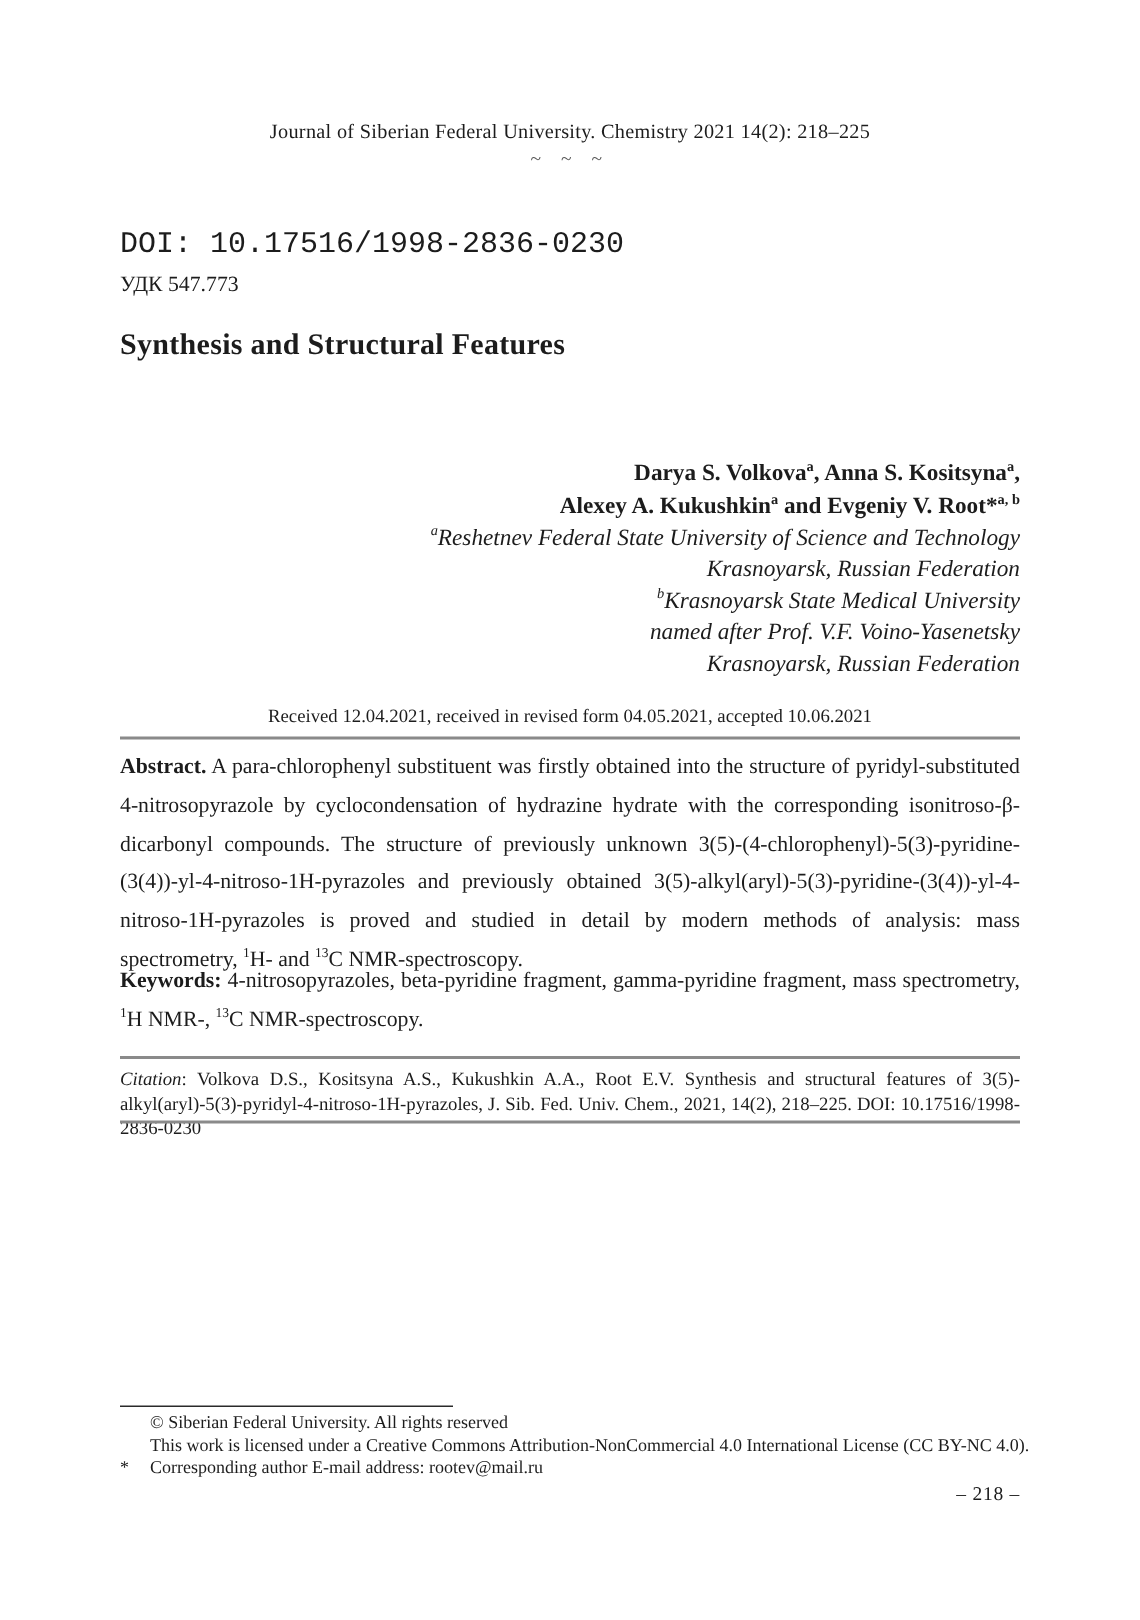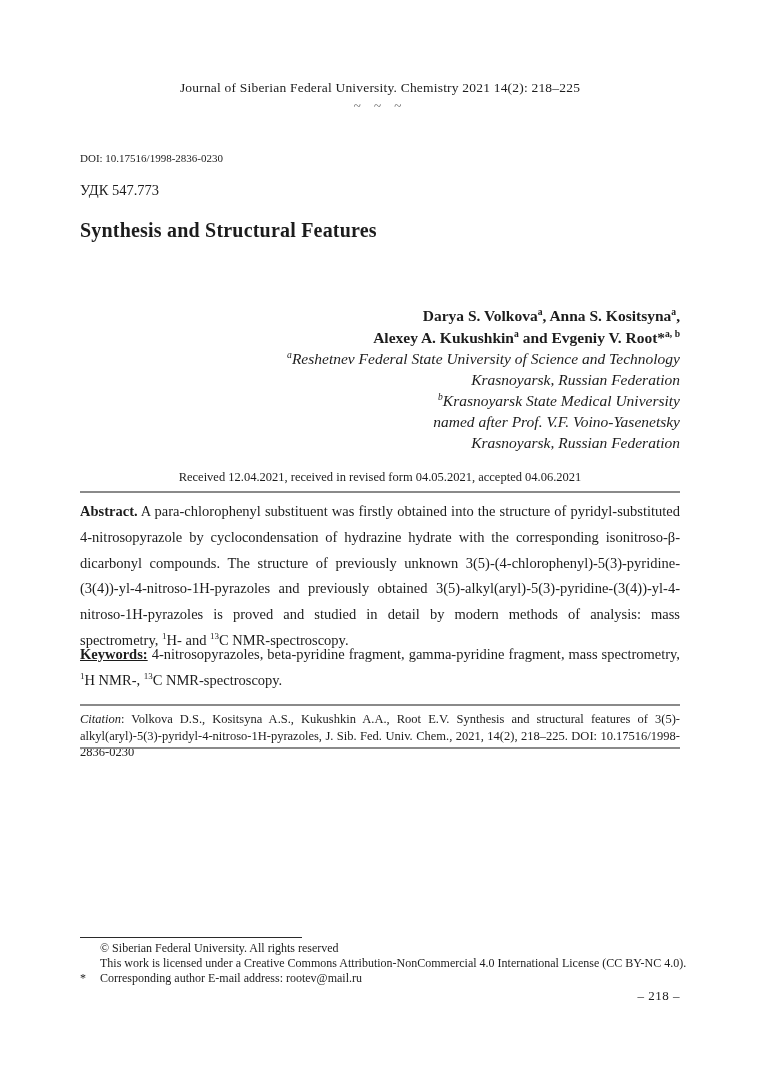--- a/index.html
+++ b/index.html
@@ -14,21 +14,21 @@
   .page { position: relative; width: 760px; height: 1080px; background: #ffffff; }
 
   .journal-line {
     position: absolute; top: 80px; left: 80px; width: 600px;
     text-align: center; font-size: 13.5px; letter-spacing: 0.2px;
   }
   .ornament {
     position: absolute; top: 98px; left: 80px; width: 600px;
     text-align: center; font-size: 13px; letter-spacing: 5px; color: #555;
   }
-  .doi-line  { position: absolute; top: 152px; left: 80px; font-size: 11px; }
+  .doi-line  { position: absolute; top: 152px; left: 80px; font-size: 20px; font-family: Liberation Mono, monospace; }
   .udk-line  { position: absolute; top: 182px; left: 80px; font-size: 14.5px; }
 
   .article-title {
     position: absolute; top: 215px; left: 80px; width: 600px;
     font-size: 20px; font-weight: bold; line-height: 31px; letter-spacing: 0.2px;
   }
 
   .authors-block {
     position: absolute; top: 305px; left: 80px; width: 600px;
     text-align: right; font-weight: bold; font-size: 15.5px; line-height: 21.5px;
@@ -101,27 +101,27 @@
   </div>
 
   <div class="affiliations-block">
     <div><sup>a</sup><span>Reshetnev Federal State University of Science and Technology</span></div>
     <div><span>Krasnoyarsk, Russian Federation</span></div>
     <div><sup>b</sup><span>Krasnoyarsk State Medical University</span></div>
     <div><span>named after Prof. V.F. Voino-Yasenetsky</span></div>
     <div><span>Krasnoyarsk, Russian Federation</span></div>
   </div>
 
-  <div class="received-line">Received 12.04.2021, received in revised form 04.05.2021, accepted 04.06.2021</div>
+  <div class="received-line">Received 12.04.2021, received in revised form 04.05.2021, accepted 10.06.2021</div>
 
   <hr class="rule rule-abstract">
 
   <div class="abstract-para"><span style="font-weight: bold;">Abstract.</span><span> A para-chlorophenyl substituent was firstly obtained into the structure of pyridyl-substituted 4-nitrosopyrazole by cyclocondensation of hydrazine hydrate with the corresponding isonitroso-β-dicarbonyl compounds. The structure of previously unknown 3(5)-(4-chlorophenyl)-5(3)-pyridine-(3(4))-yl-4-nitroso-1H-pyrazoles and previously obtained 3(5)-alkyl(aryl)-5(3)-pyridine-(3(4))-yl-4-nitroso-1H-pyrazoles is proved and studied in detail by modern methods of analysis: mass spectrometry, </span><sup>1</sup><span>H- and </span><sup>13</sup><span>C NMR-spectroscopy.</span></div>
 
-  <div class="keywords-para"><span style="font-weight: bold; text-decoration: underline;">Keywords:</span><span> 4-nitrosopyrazoles, beta-pyridine fragment, gamma-pyridine fragment, mass spectrometry, </span><sup>1</sup><span>H NMR-, </span><sup>13</sup><span>C NMR-spectroscopy.</span></div>
+  <div class="keywords-para"><span style="font-weight: bold;">Keywords:</span><span> 4-nitrosopyrazoles, beta-pyridine fragment, gamma-pyridine fragment, mass spectrometry, </span><sup>1</sup><span>H NMR-, </span><sup>13</sup><span>C NMR-spectroscopy.</span></div>
 
   <hr class="rule rule-cite-top">
 
   <div class="citation-para"><span style="font-style: italic;">Citation</span><span>: Volkova D.S., Kositsyna A.S., Kukushkin A.A., Root E.V. Synthesis and structural features of 3(5)-alkyl(aryl)-5(3)-pyridyl-4-nitroso-1H-pyrazoles, J. Sib. Fed. Univ. Chem., 2021, 14(2), 218–225. DOI: 10.17516/1998-2836-0230</span></div>
 
   <hr class="rule rule-cite-bottom">
 
   <hr class="footnote-rule">
 
   <div class="footnote-block">

